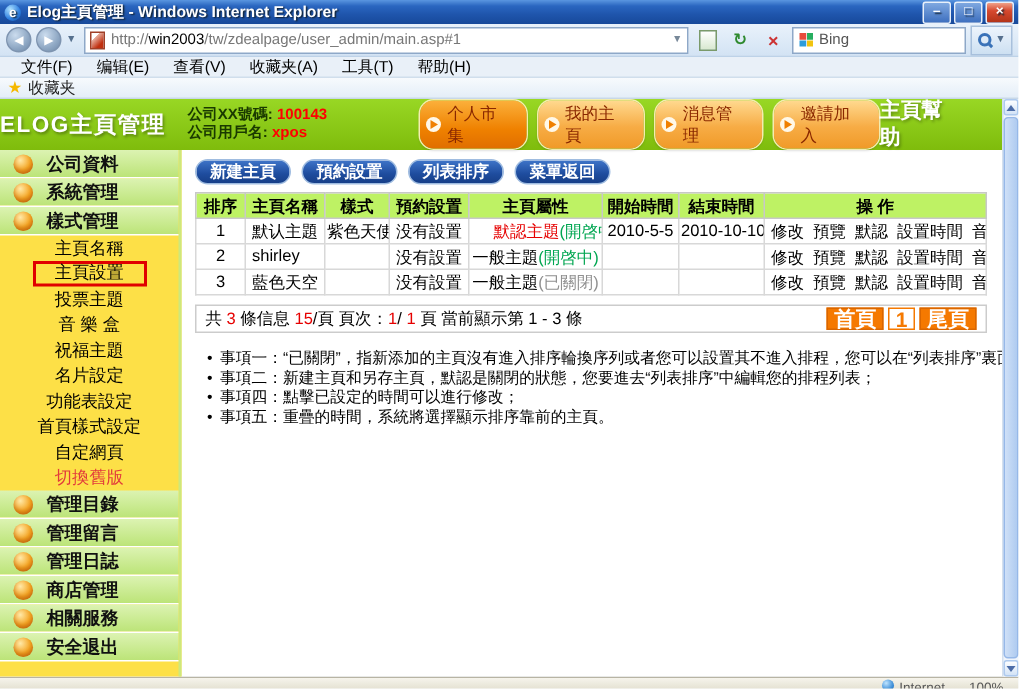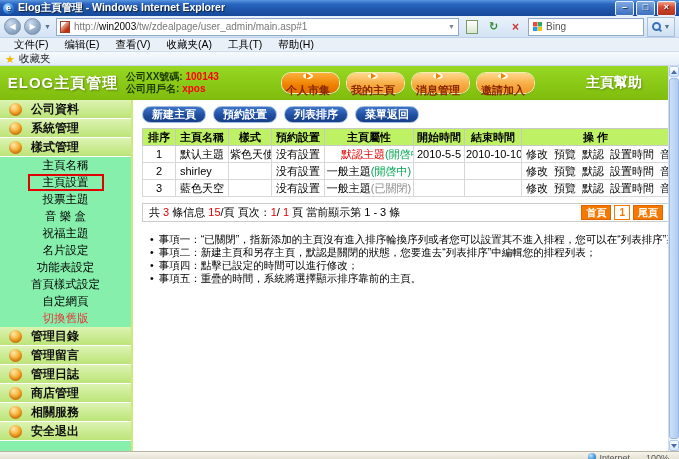--- a/index.html
+++ b/index.html
@@ -40,53 +40,53 @@
 
   .menurow{height:13px;background:#E9F0F8;display:flex;align-items:center;padding-left:6px;border-bottom:1px solid #D0DEEC;font-size:10.5px;color:#000;}
   .menu-item{padding:0 8px;}
   .favrow{height:13px;background:linear-gradient(#F7FAFD,#E4EEF8);display:flex;align-items:center;padding-left:5px;gap:4px;font-size:10.5px;color:#222;border-bottom:1px solid #C8D8E8;}
   .star-icon{color:#F5B800;font-size:11px;line-height:10px;}
   .star-icon::before{content:"★";}
 
   
   .page{position:relative;height:385px;background:#fff;}
   .green-header{height:34px;margin-right:11px;background:linear-gradient(#98D724,#7FBC0C);display:flex;align-items:center;}
-  .logo{width:126px;text-align:center;color:#fff;font-size:15px;font-weight:bold;text-shadow:1px 1px 2px rgba(0,0,0,.35);letter-spacing:1px;}
+  .logo{width:126px;text-align:left;color:#fff;font-size:15px;font-weight:bold;text-shadow:1px 1px 2px rgba(0,0,0,.35);letter-spacing:1px;}
   .company{width:152px;font-size:10px;font-weight:bold;color:#1A3A00;line-height:12px;white-space:nowrap;}
   .company .red{color:#F00;}
   .nav-pills{display:flex;gap:8px;margin-left:4px;}
-  .pill{height:20px;border-radius:9px;padding:0 9px 0 4px;display:flex;align-items:center;gap:4px;font-size:11px;font-weight:bold;color:#8A2800;background:linear-gradient(#FFD98F,#F7AC45 55%,#F09A28);box-shadow:0 0 0 1px #F3EDB0,0 1px 2px rgba(0,0,0,.25);cursor:pointer;flex-direction:column;}
+  .pill{height:32px;border-radius:9px;padding:0 9px 0 4px;display:flex;align-items:center;gap:4px;font-size:11px;font-weight:normal;color:#8A2800;background:linear-gradient(#FFD98F,#F7AC45 55%,#F09A28);box-shadow:0 0 0 1px #F3EDB0,0 1px 2px rgba(0,0,0,.25);cursor:pointer;}
   .pill.active{background:linear-gradient(#FBB03B,#EF8100 60%,#E06E00);}
   .play-icon{width:10px;height:10px;border-radius:50%;background:#FFF8E8;display:inline-flex;align-items:center;justify-content:center;}
   .play-icon::before{content:"";border-left:5px solid #F08000;border-top:3px solid transparent;border-bottom:3px solid transparent;margin-left:1px;}
   .help{margin-left:auto;margin-right:26px;color:#fff;font-size:14px;font-weight:bold;text-shadow:1px 1px 2px rgba(0,0,0,.3);}
 
   .body-row{display:flex;height:351px;margin-right:11px;}
-  .sidebar{width:133px;border-right:2px solid #CDE87C;background:#86efac;box-sizing:border-box;}
+  .sidebar{width:121px;border-right:2px solid #CDE87C;background:#fde047;box-sizing:border-box;}
   .cat{height:18px;border-bottom:1px solid #fff;background:linear-gradient(#DCF3B2,#BCE478);display:flex;align-items:center;gap:9px;padding-left:9px;font-size:12px;font-weight:bold;color:#111;cursor:pointer;}
   .ball-icon{width:13px;height:13px;border-radius:50%;background:radial-gradient(circle at 35% 30%,#FFE9A8,#F5A623 55%,#D9700C);box-shadow:inset 0 -2px 3px rgba(150,60,0,.4);flex:0 0 auto;}
   .sub{height:17px;display:flex;align-items:center;justify-content:center;font-size:11.5px;color:#000;cursor:pointer;}
   .sub.red{color:#E23B3B;}
   .sub .hl{border:2px solid #E00000;padding:0 13px;line-height:13px;}
 
   .main{flex:1;padding:6px 0 0 9px;min-width:0;}
   .btnrow{display:flex;gap:7px;margin-bottom:5px;}
   .bluebtn{min-width:44px;height:17px;border-radius:9px;background:linear-gradient(#3E74C8,#1E4C9E 60%,#173F88);border:1px solid #9FBCE0;color:#fff;font-size:11px;font-weight:bold;display:flex;align-items:center;justify-content:center;padding:0 9px;cursor:pointer;font-family:inherit;}
   table{border-collapse:collapse;width:528px;font-size:11px;table-layout:fixed;}
   th{background:#bef264;border:1px solid #C8C8C8;height:16px;font-weight:bold;padding:0 1px;color:#000;}
   td{border:1px solid #D8D8D8;height:16px;text-align:center;padding:0 1px;white-space:nowrap;overflow:hidden;}
   td.cl-name{text-align:left;padding-left:4px;}
   .red-text{color:#E60000;padding-left:15px;}
   .green-text{color:#00A651;}
   .gray-text{color:#909090;}
   .op{margin:0 3px;cursor:pointer;}
   .pager{width:528px;box-sizing:border-box;border:1px solid #CCC;height:19px;margin-top:6px;display:flex;align-items:center;padding:0 6px;font-size:11px;color:#000;}
   .pager .red{color:#E60000;}
   .pgbtns{margin-left:auto;display:flex;gap:3px;}
-  .pgbtn{height:13px;padding:0 4px;background:#F57900;color:#fff;font-size:10px;font-weight:bold;display:flex;align-items:center;border:1px solid #D96600;cursor:pointer;}
+  .pgbtn{height:13px;padding:0 4px;background:#F57900;color:#fff;font-size:14px;font-weight:bold;display:flex;align-items:center;border:1px solid #D96600;cursor:pointer;}
   .pgbtn.current{background:#fff;color:#F57900;border:1px solid #F57900;}
   .notes{margin:11px 0 0 8px;padding:0;list-style:none;font-size:10.5px;color:#000;}
   .notes li{line-height:13px;white-space:nowrap;overflow:hidden;}
   .notes li::before{content:"•";margin-right:5px;}
 
   
   .scrollbar{position:absolute;top:0;right:0;width:11px;height:385px;background:#F0F5FC;border-left:1px solid #D4E0EE;display:flex;flex-direction:column;box-sizing:border-box;}
   .sb-btn{height:11px;background:linear-gradient(#FDFEFF,#D3E3F6);border:1px solid #AECAEE;border-radius:2px;display:flex;align-items:center;justify-content:center;box-sizing:border-box;}
   .arrow-up{width:0;height:0;border-left:3px solid transparent;border-right:3px solid transparent;border-bottom:4px solid #4D6DA8;}
   .arrow-down{width:0;height:0;border-left:3px solid transparent;border-right:3px solid transparent;border-top:4px solid #4D6DA8;}

